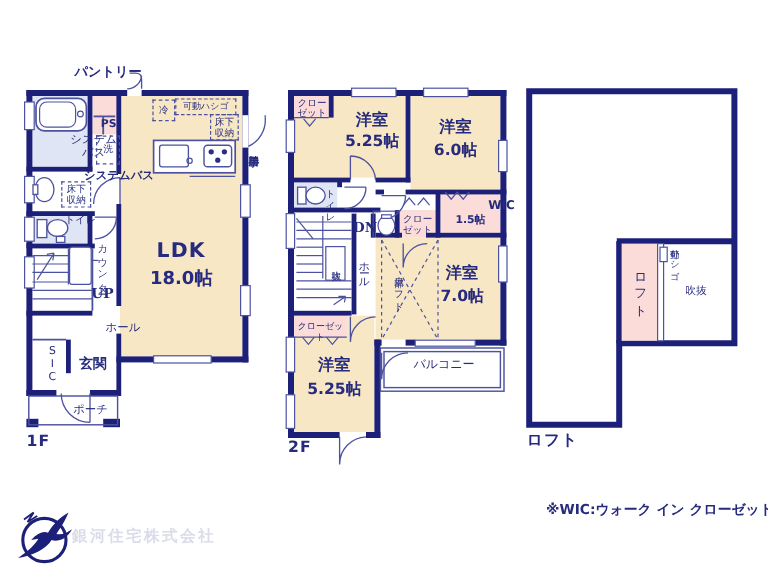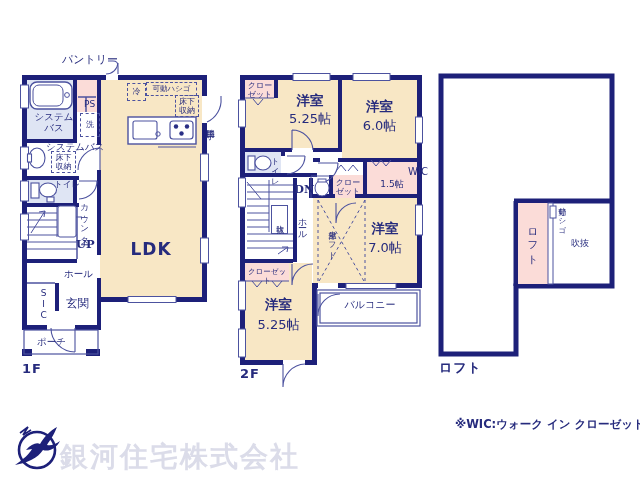--- a/index.html
+++ b/index.html
@@ -6,36 +6,36 @@
   #stage{position:relative;width:640px;height:480px;background:#fff;overflow:hidden;
          font-family:"DejaVu Sans",sans-serif;}
   #plan-svg{position:absolute;left:0;top:0;}
   .lbl{position:absolute;color:#262b7d;line-height:1.18;white-space:nowrap;}
   .wrap{white-space:normal;text-align:center;}
   .v{writing-mode:vertical-rl;text-orientation:upright;letter-spacing:1px;}
   .t75{font-size:7.5px;}
   .t8{font-size:8px;}
   .t85{font-size:8.5px;}
   .t9{font-size:9px;}
-  .t95{font-size:9.5px;}
+  .t95{font-size:9.5px;margin-left:24px;}
   .t10{font-size:10px;}
   .t105{font-size:10.5px;}
   .t11{font-size:11px;}
   .t115{font-size:11.5px;}
   .t13{font-size:13px;}
   .t135{font-size:13.5px;font-weight:bold;text-align:center;}
   .t15{font-size:15px;font-weight:bold;}
   .t17{font-size:17px;font-weight:bold;letter-spacing:1px;}
-  .bold{font-weight:normal;}
+  .bold{font-weight:bold;}
   .ital{font-family:"DejaVu Serif",serif;font-weight:bold;}
   .dbox{border:1px dashed #4c529f;display:flex;align-items:center;justify-content:center;}
   .sbox{border:1px solid #4c529f;display:flex;align-items:center;justify-content:center;}
   .floorlbl{font-weight:bold;letter-spacing:1px;}
   .note{font-size:11.5px;font-weight:bold;color:#262b7d;}
-  .company{font-size:28px;letter-spacing:2px;color:#dbdce9;font-weight:bold;}
+  .company{font-size:13px;letter-spacing:2px;color:#dbdce9;font-weight:bold;}
 </style>
 </head>
 <body>
 
 <div id="stage">
 
   <svg id="plan-svg" width="640" height="480" viewBox="0 0 640 480">
 
     <g>
 
@@ -282,21 +282,22 @@
   <div class="lbl t115 ital" style="left:76px;top:238px;">UP</div>
   <div class="lbl t95" style="left:64px;top:268px;">ホール</div>
   <div class="lbl t9 v" style="left:38px;top:288px;">SIC</div>
   <div class="lbl t115 bold" style="left:66px;top:297px;">玄関</div>
   <div class="lbl t95" style="left:37px;top:336px;">ポーチ</div>
   <div class="lbl t13 floorlbl" style="left:22px;top:361px;">1F</div>
   <div class="lbl t8 dbox" style="left:127px;top:83px;width:17px;height:16px;">冷</div>
   <div class="lbl t75 dbox" style="left:146px;top:82px;width:49px;height:12px;">可動ハシゴ</div>
   <div class="lbl t8 dbox wrap" style="left:175px;top:95px;width:22px;height:20px;">床下収納</div>
   <div class="lbl t9 v bold" style="left:205px;top:122px;">勝手口</div>
-  <div class="lbl t17 wrap" style="left:100px;top:199px;width:102px;margin-top:40px;">LDK</div>
+  <div class="lbl t17 wrap" style="left:100px;top:199px;width:102px;">LDK</div>
+  <div class="lbl t15 wrap" style="left:100px;top:224px;width:102px;">18.0帖</div>
 
   <div class="lbl t8 wrap" style="left:245px;top:81px;width:30px;">クローゼット</div>
   <div class="lbl t135 wrap" style="left:270px;top:93px;width:80px;">洋室</div>
   <div class="lbl t13 wrap bold" style="left:270px;top:111px;width:80px;">5.25帖</div>
   <div class="lbl t135 wrap" style="left:342px;top:99px;width:75px;">洋室</div>
   <div class="lbl t13 wrap bold" style="left:342px;top:118px;width:75px;">6.0帖</div>
   <div class="lbl t8 v" style="left:270px;top:152px;">トイレ</div>
   <div class="lbl t115 ital" style="left:294px;top:183px;">DN</div>
   <div class="lbl t8 v sbox" style="left:271px;top:205px;width:15px;height:27px;">吹抜</div>
   <div class="lbl t9 v" style="left:297px;top:212px;">ホール</div>

